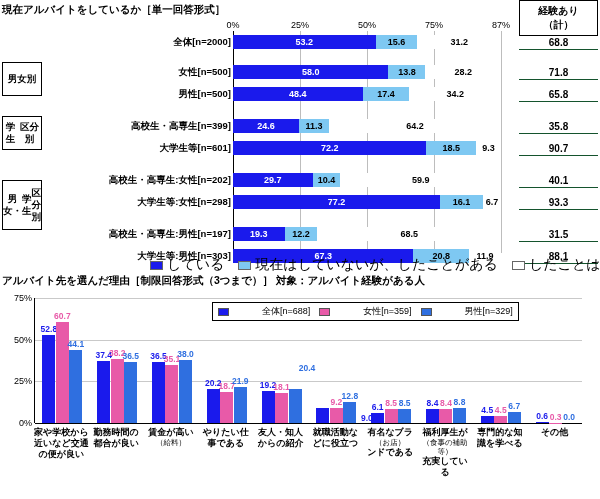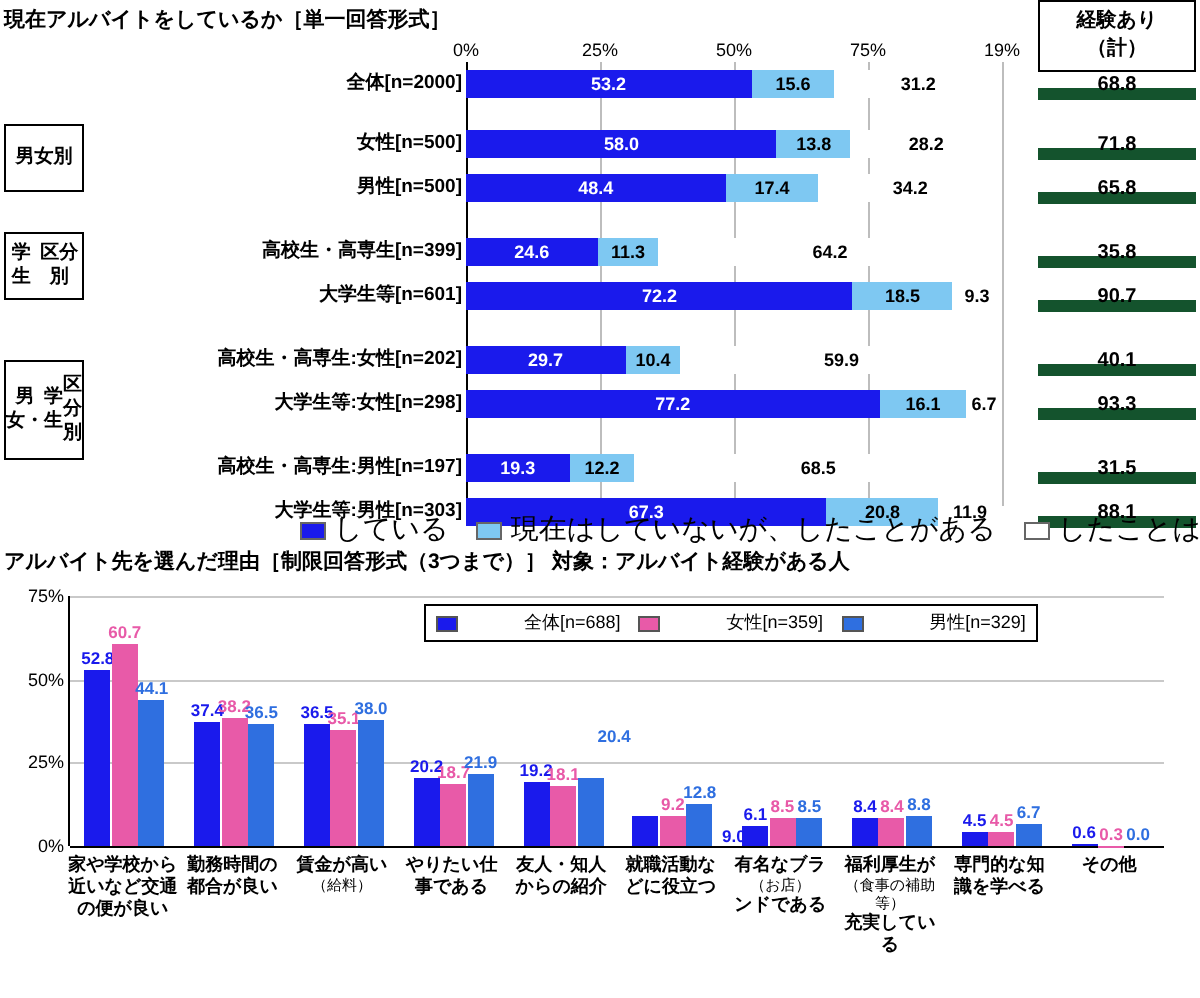--- a/index.html
+++ b/index.html
@@ -40,21 +40,21 @@
     text-align:center; line-height:1.25; display:flex; align-items:center; justify-content:center;
   }
   .bar { position:absolute; height:14px; display:flex; overflow:hidden; }
   .seg { height:100%; color:#fff; font-size:9px; font-weight:bold; display:flex; align-items:center; justify-content:center; }
   .seg.s1 { background:#1a1aec; }
   .seg.s2 { background:#7ec8f2; color:#000; }
   .seg.s3 { background:#ffffff; color:#000; }
 
   .expval {
     position:absolute; left:519px; width:79px; text-align:center; font-size:10px; font-weight:bold;
-    border-bottom:6px solid #14532d; height:15px; line-height:15px;
+    border-bottom:1px solid #14532d; height:15px; line-height:15px;
   }
 
   .legend { position:absolute; left:150px; top:256px; font-size:14px; white-space:nowrap; }
   .legend .li { display:inline-flex; align-items:center; margin-right:14px; }
   .legend .sw { width:13px; height:9px; display:inline-block; margin-right:4px; border:1px solid #666; }
 
   
   .bot { position:absolute; left:0; top:272px; width:600px; height:227px; }
   .bot-title { position:absolute; left:2px; top:2px; font-size:10.5px; font-weight:bold; white-space:nowrap; }
 
@@ -99,21 +99,21 @@
     <div class="exp-head">
       <span>経験あり</span><br>
       <span>（計）</span>
     </div>
 
     <div class="axis" id="top-axis">
         <span style="left: 0px;">0%</span>
         <span style="left: 67px;">25%</span>
         <span style="left: 134px;">50%</span>
         <span style="left: 201px;">75%</span>
-        <span style="left: 268px;">19%</span>
+        <span style="left: 268px;">87%</span>
       </div>
     <div class="plot" id="top-plot">
         <div class="gridline" style="left: 0px; background: rgb(0, 0, 0);"></div>
         <div class="gridline" style="left: 67px;"></div>
         <div class="gridline" style="left: 134px;"></div>
         <div class="gridline" style="left: 201px;"></div>
         <div class="gridline" style="left: 268px;"></div>
         <div class="bar" style="top: 4px; left: 0px; width: 268px;">
           <div class="seg s1" style="width: 142.576px;">53.2</div>
           <div class="seg s2" style="width: 41.808px;">15.6</div>

